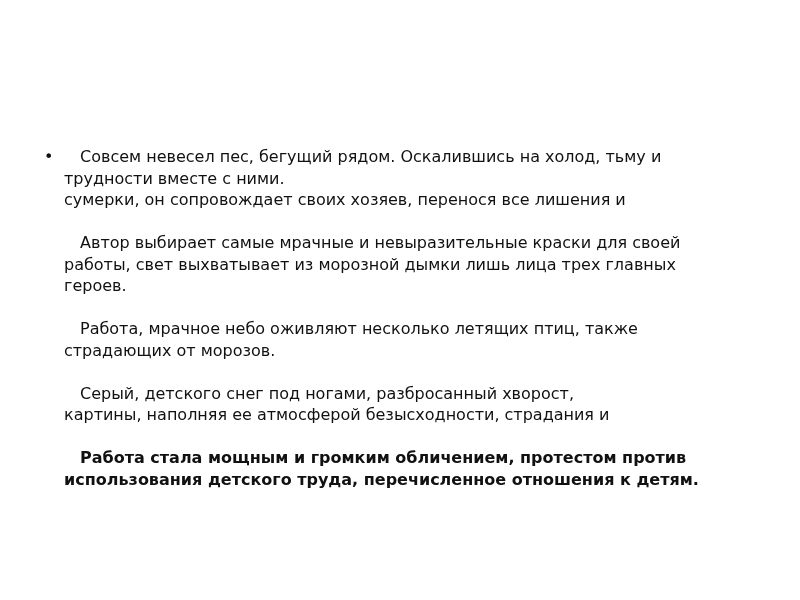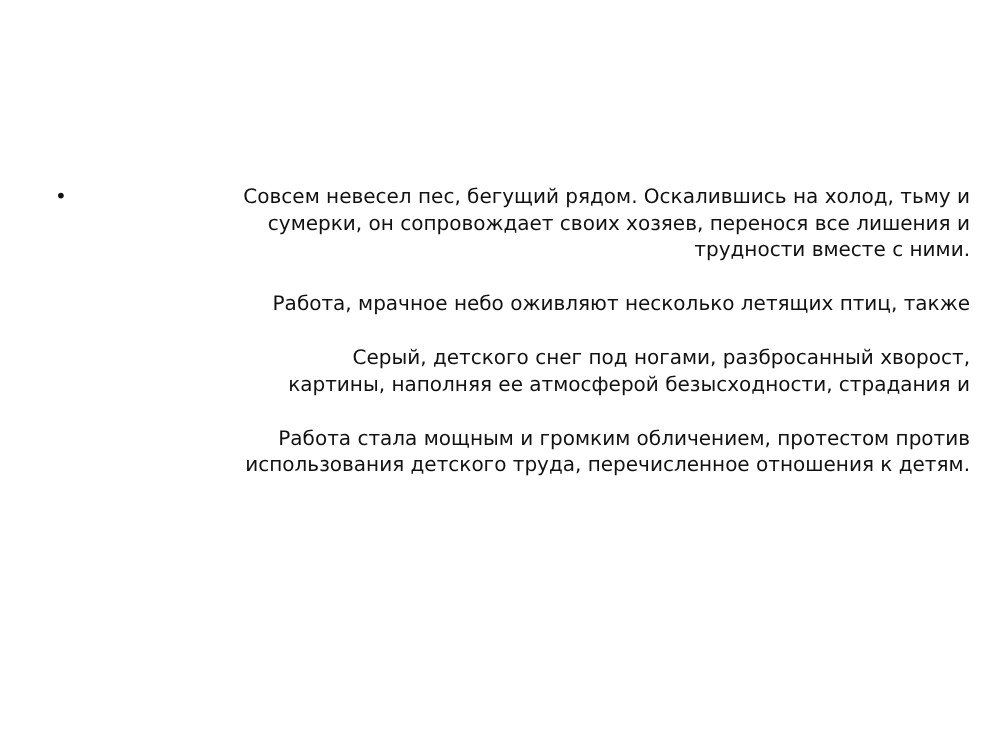--- a/index.html
+++ b/index.html
@@ -31,42 +31,47 @@
       padding-left: 28px;
     }
     .bullet {
       position: absolute;
       left: 8px;
       top: 0;
     }
     .para {
       margin: 0 0 21.5px 0;
       white-space: normal;
-      text-align: right;
     }
-    .para:last-child { margin-bottom: 0; }
+    .para:last-child { margin-bottom: 0; font-weight: bold; }
     .indent { display: inline-block; width: 16px; }
   </style>
 </head>
 <body>
 
 <div class="slide">
   <div class="content">
     <div class="item">
       <span class="bullet">•</span>
 
       <div class="para">
         <div><span class="indent"></span><span>Совсем невесел пес, бегущий рядом. Оскалившись на холод, тьму и</span></div>
+        <div>трудности вместе с ними.</div>
         <div>сумерки, он сопровождает своих хозяев, перенося все лишения и</div>
-        <div>трудности вместе с ними.</div>
       </div>
 
+      <div class="para">
+        <div><span class="indent"></span><span>Автор выбирает самые мрачные и невыразительные краски для своей</span></div>
+        <div>работы, свет выхватывает из морозной дымки лишь лица трех главных</div>
+        <div>героев.</div>
+      </div>
 
       <div class="para">
         <div><span class="indent"></span><span>Работа, мрачное небо оживляют несколько летящих птиц, также</span></div>
+        <div>страдающих от морозов.</div>
       </div>
 
       <div class="para">
         <div><span class="indent"></span><span>Серый, детского снег под ногами, разбросанный хворост,</span></div>
         <div>картины, наполняя ее атмосферой безысходности, страдания и</div>
       </div>
 
       <div class="para">
         <div><span class="indent"></span><span>Работа стала мощным и громким обличением, протестом против</span></div>
         <div>использования детского труда, перечисленное отношения к детям.</div>

